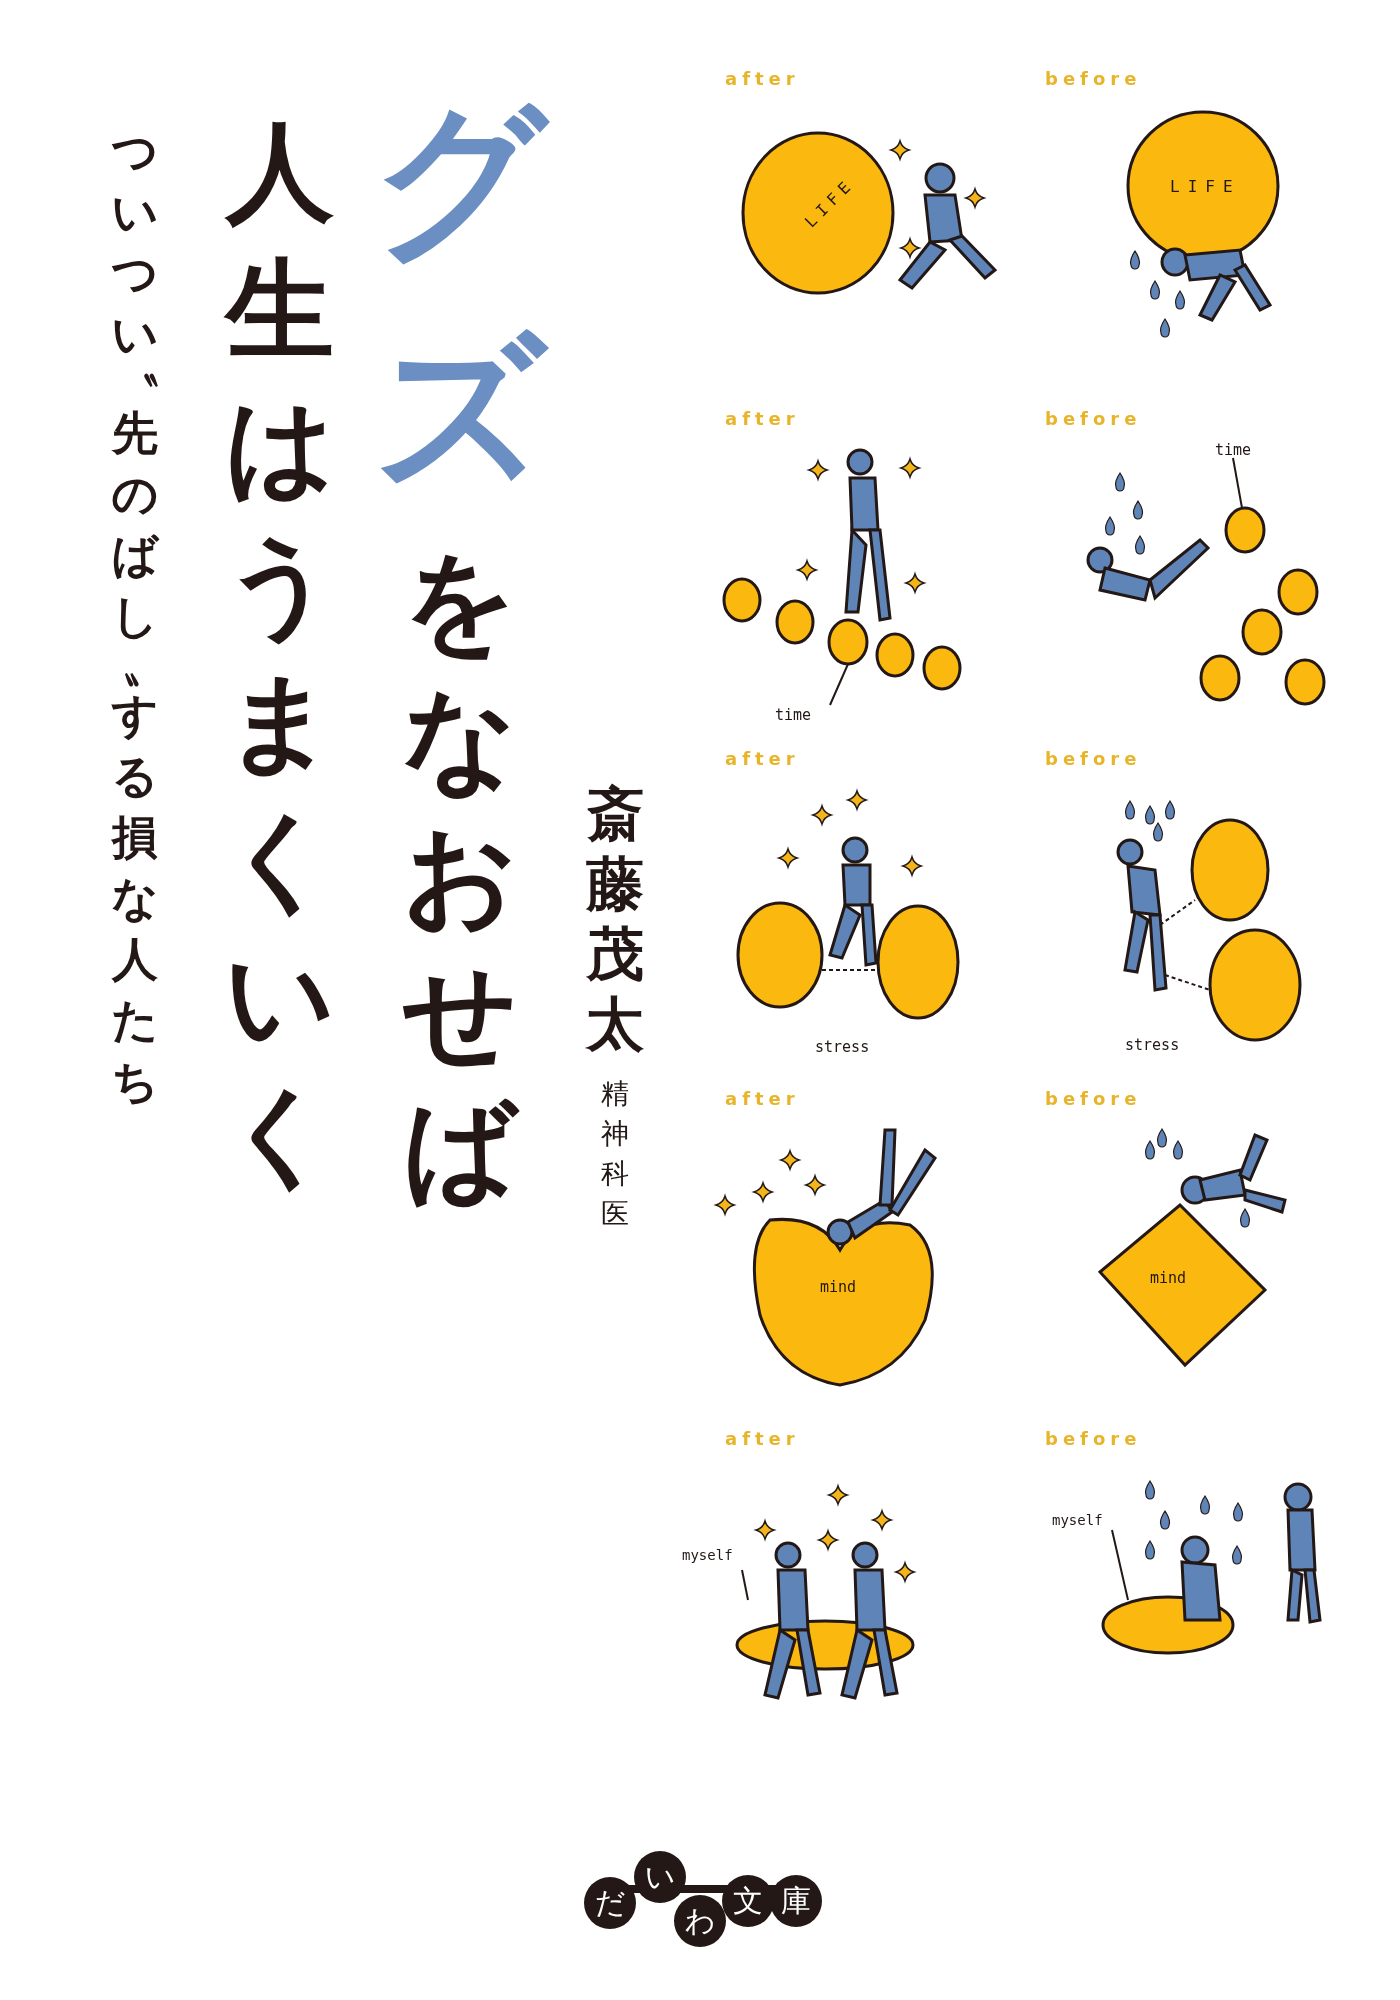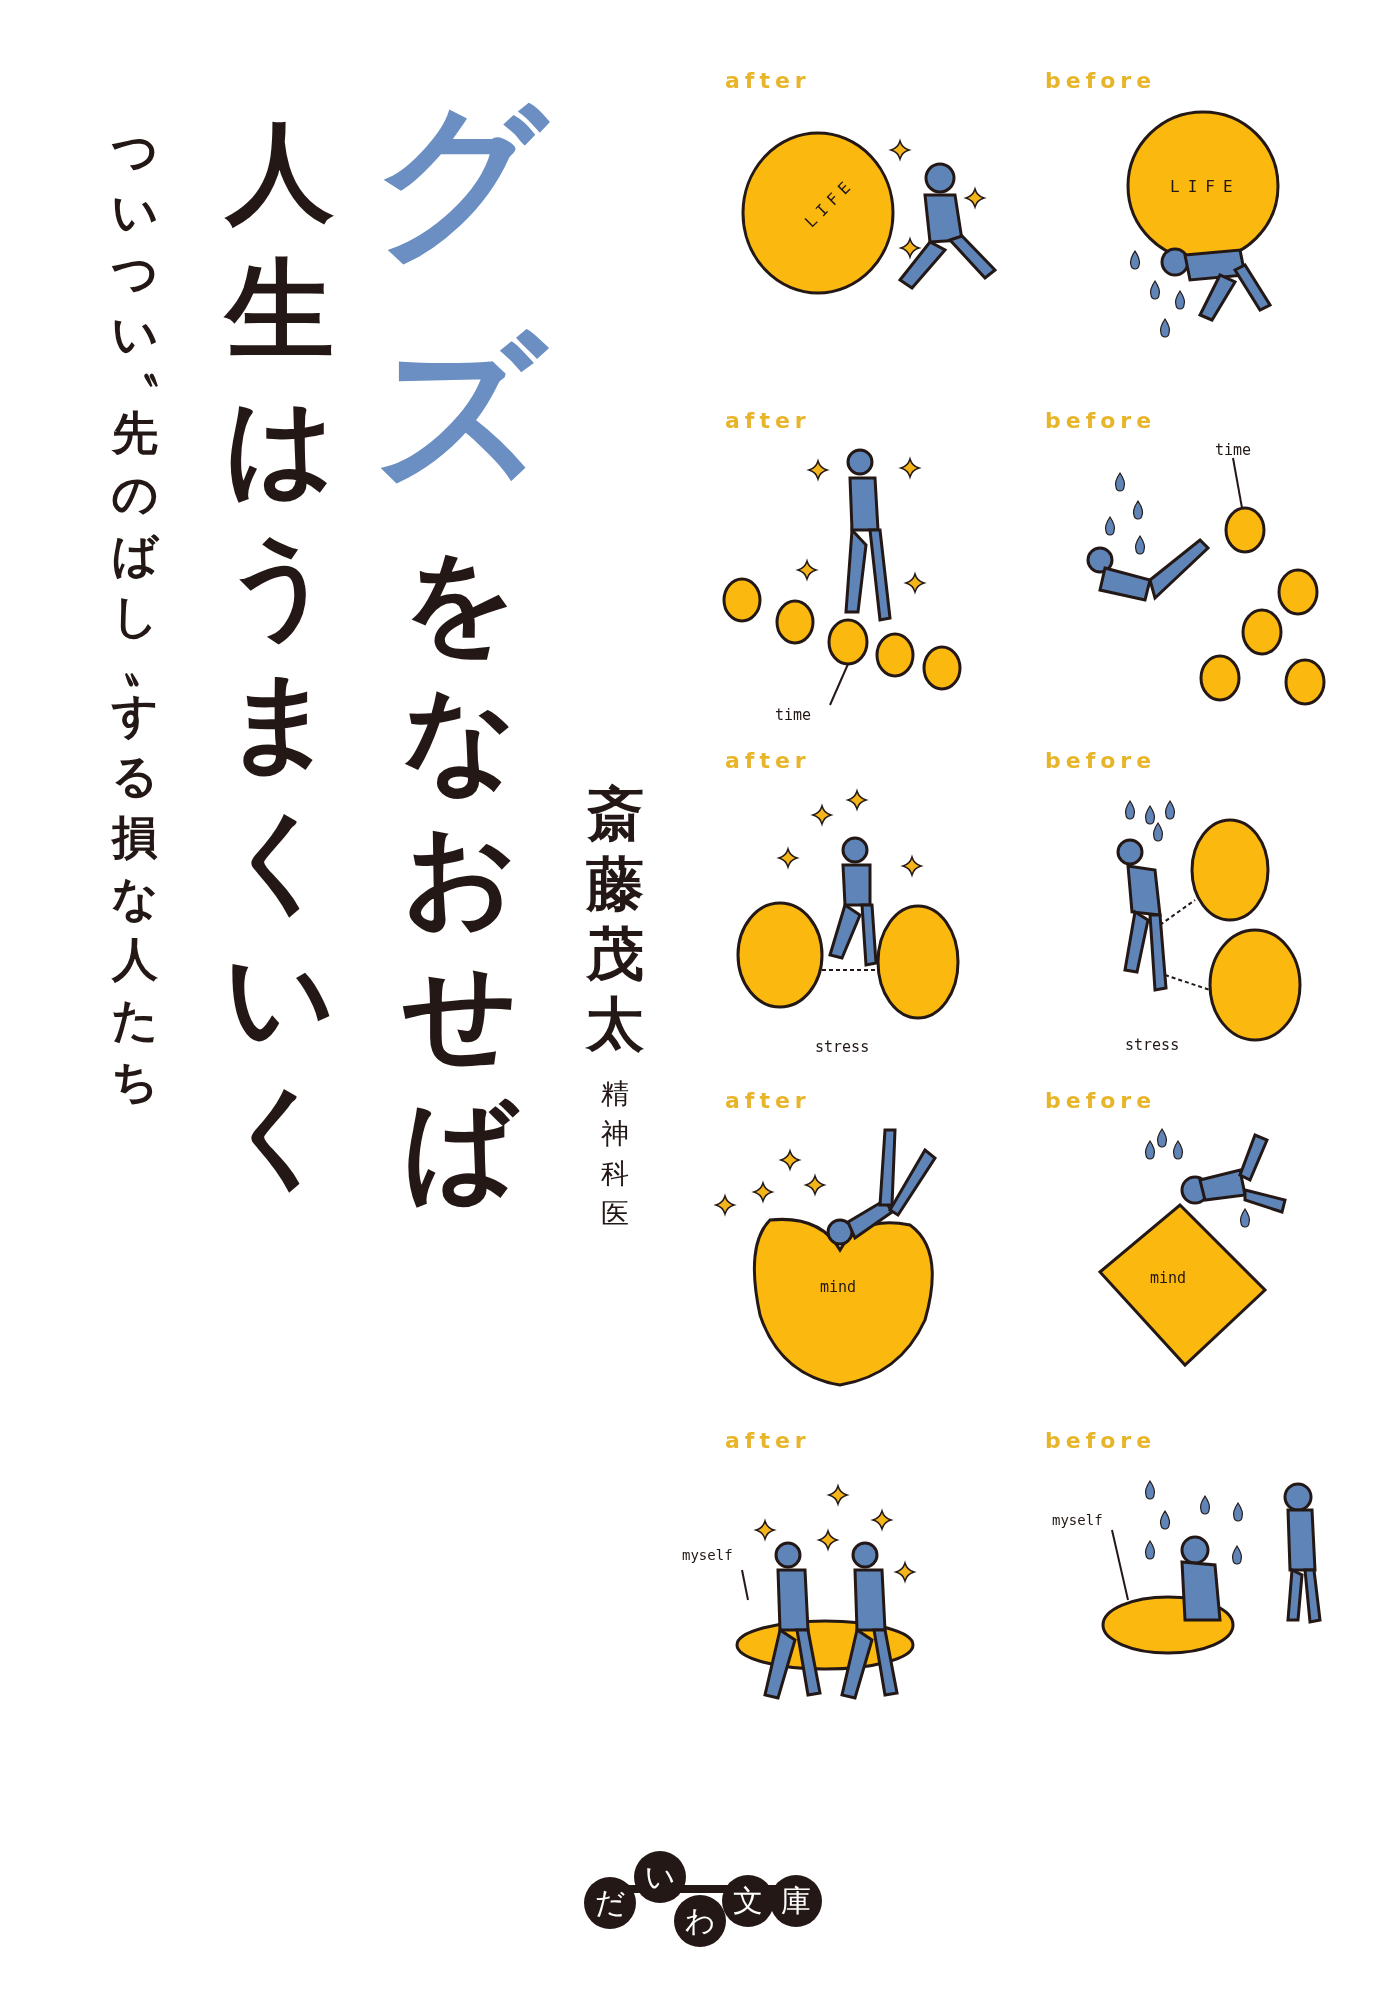--- a/index.html
+++ b/index.html
@@ -8,21 +8,21 @@
   .vcol { position:absolute; display:flex; flex-direction:column; align-items:center; }
   .vchar { display:block; text-align:center; line-height:1; font-weight:bold; }
   .title-a .vchar { font-size:112px; height:137px; }
   .title-a .vchar.blue { color:#6b8fc2; font-size:170px; height:230px; }
   .title-b .vchar { font-size:108px; height:137.5px; }
   .subtitle .vchar { font-size:46px; height:61px; font-weight:bold; }
   .subtitle .vchar.q { font-size:34px; height:38px; transform:translateX(6px); }
   .author .vchar { font-size:58px; height:70px; }
   .role .vchar { font-size:28px; height:40px; font-weight:normal; }
   .label { position:absolute; color:#e8b52a; font-family:"DejaVu Sans", sans-serif; font-weight:bold;
-           font-size:22px; letter-spacing:5px; }
+           font-size:18px; letter-spacing:5px; }
   .panel-svg { position:absolute; left:680px; top:0; width:720px; height:1760px; }
   .logo { position:absolute; left:570px; top:1845px; width:260px; height:110px; }
   .logo .dot { position:absolute; width:52px; height:52px; border-radius:50%; background:#231815;
                color:#fff; font-size:30px; line-height:52px; text-align:center; font-weight:normal; }
   .logo .link { position:absolute; height:8px; background:#231815; }
 </style>
 </head>
 <body>
 
 <div class="vcol title-a" style="left:370px; top:95px; width:180px;">

